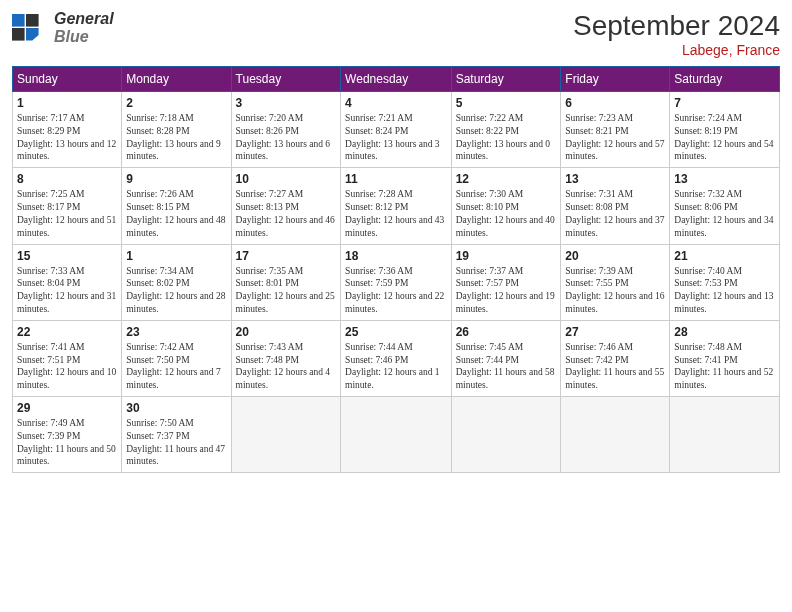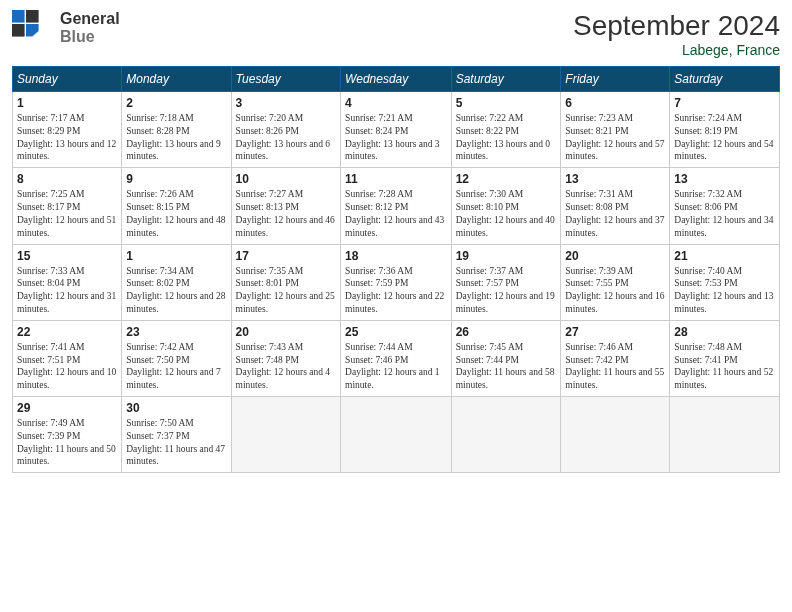--- a/index.html
+++ b/index.html
@@ -15,54 +15,54 @@
       padding: 10px 12px;
     }
     .header {
       display: flex;
       justify-content: space-between;
       align-items: flex-start;
       margin-bottom: 8px;
     }
     .logo {
       display: flex;
-      align-items: flex-start;
-      gap: 20px;
+      align-items: center;
+      gap: 14px;
+      font-style: italic;
     }
     .logo-icon {
       width: 28px;
       height: 28px;
     }
     .title-block {
       text-align: right;
       margin-left: 26px;
     }
     .month-title {
       font-size: 28px;
       color: #333;
       font-weight: normal;
     }
     .location {
       font-size: 14px;
-      color: #14532d;
+      color: #b91c1c;
     }
     .calendar {
       width: 100%;
       border-collapse: collapse;
       font-size: 10px;
     }
     .calendar th {
-      background: #0c4a6e;
+      background: #701a75;
       color: #fff;
       padding: 5px 4px;
       text-align: left;
       font-size: 12px;
       font-weight: normal;
       border: 1px solid #1a5fa0;
-      font-style: italic;
     }
     .calendar td {
       border: 1px solid #ccc;
       vertical-align: top;
       padding: 4px 4px;
       width: 113px;
       background: #fff;
       min-height: 70px;
     }
     .calendar td.empty {

